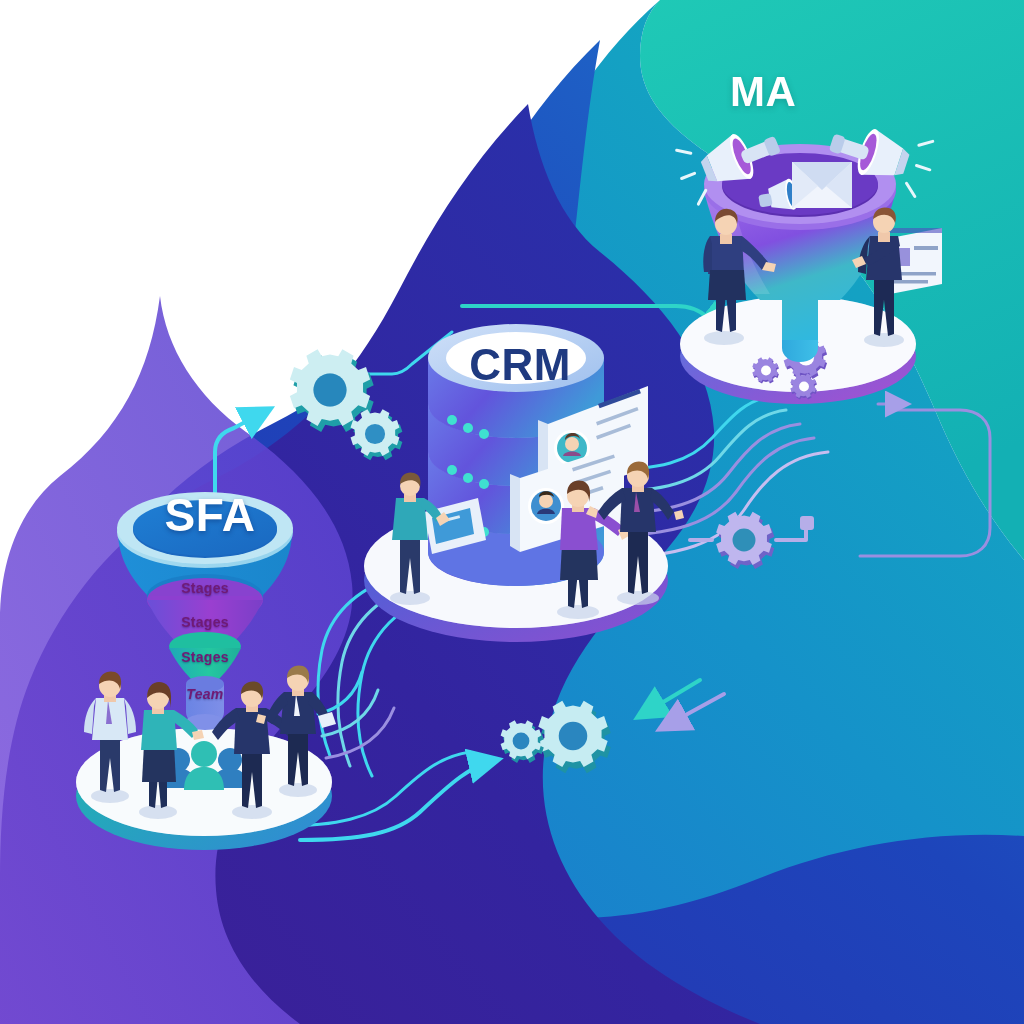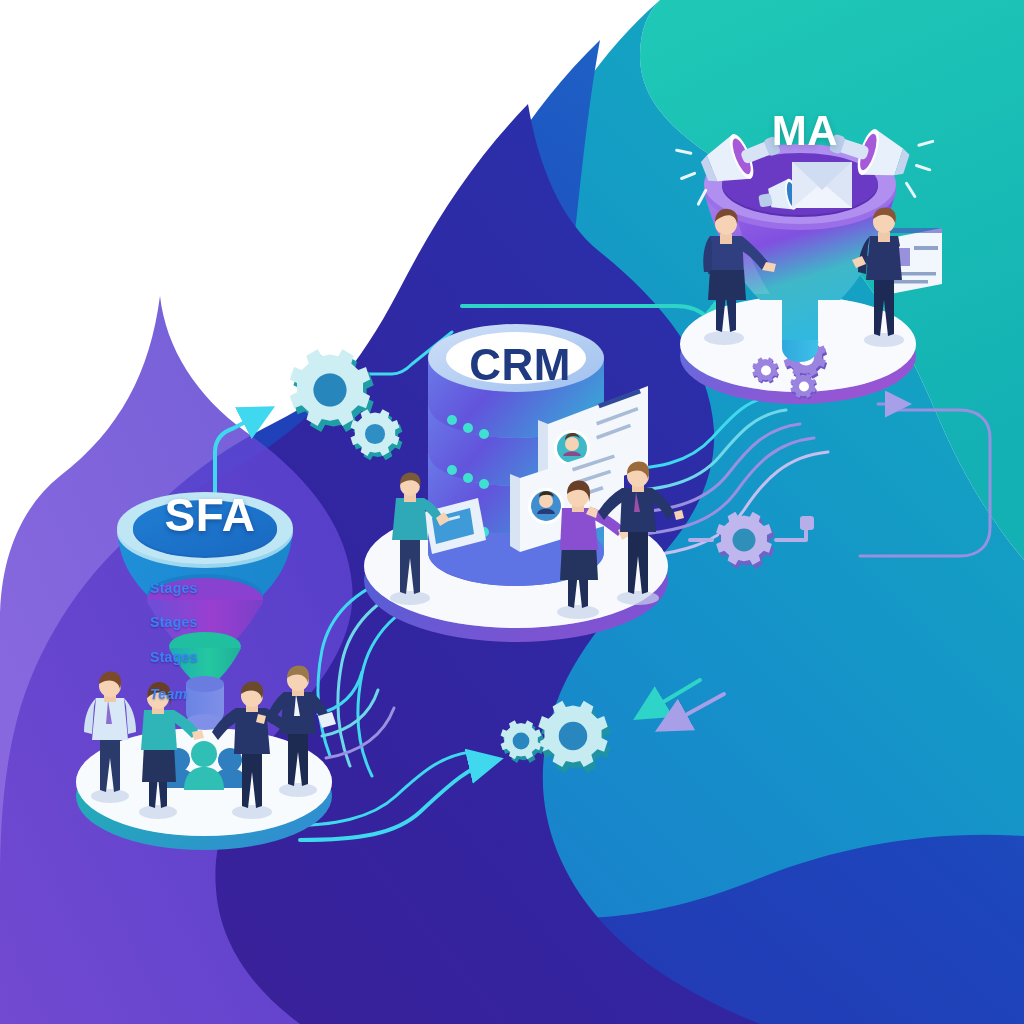--- a/index.html
+++ b/index.html
@@ -13,28 +13,27 @@
   #sfa-label{
     left:120px;top:488px;width:180px;text-align:center;
     font-size:46px;color:#ffffff;
     text-shadow:0 2px 5px rgba(0,20,80,.35);
   }
   #crm-label{
     left:430px;top:340px;width:180px;text-align:center;
     font-size:44px;color:#1f3a80;
   }
   #ma-label{
-    left:730px;top:68px;width:150px;text-align:center;
+    left:730px;top:68px;width:150px;text-align:left;
     font-size:42px;color:#ffffff;
     text-shadow:0 2px 6px rgba(0,60,60,.25);
-    margin-top:39px;
   }
   .stage-band-lbl{
-    position:absolute;font-size:14px;font-weight:700;
-    color:#3b82f6;letter-spacing:.3px;
+    position:absolute;text-align:center;font-size:14px;font-weight:700;
+    color:#701a75;letter-spacing:.3px;
     text-shadow:0 1px 2px rgba(0,0,60,.35);
   }
 </style>
 </head>
 <body>
 
 <div id="stage">
 
   <svg class="layer" viewBox="0 0 1024 1024">
     <defs>

